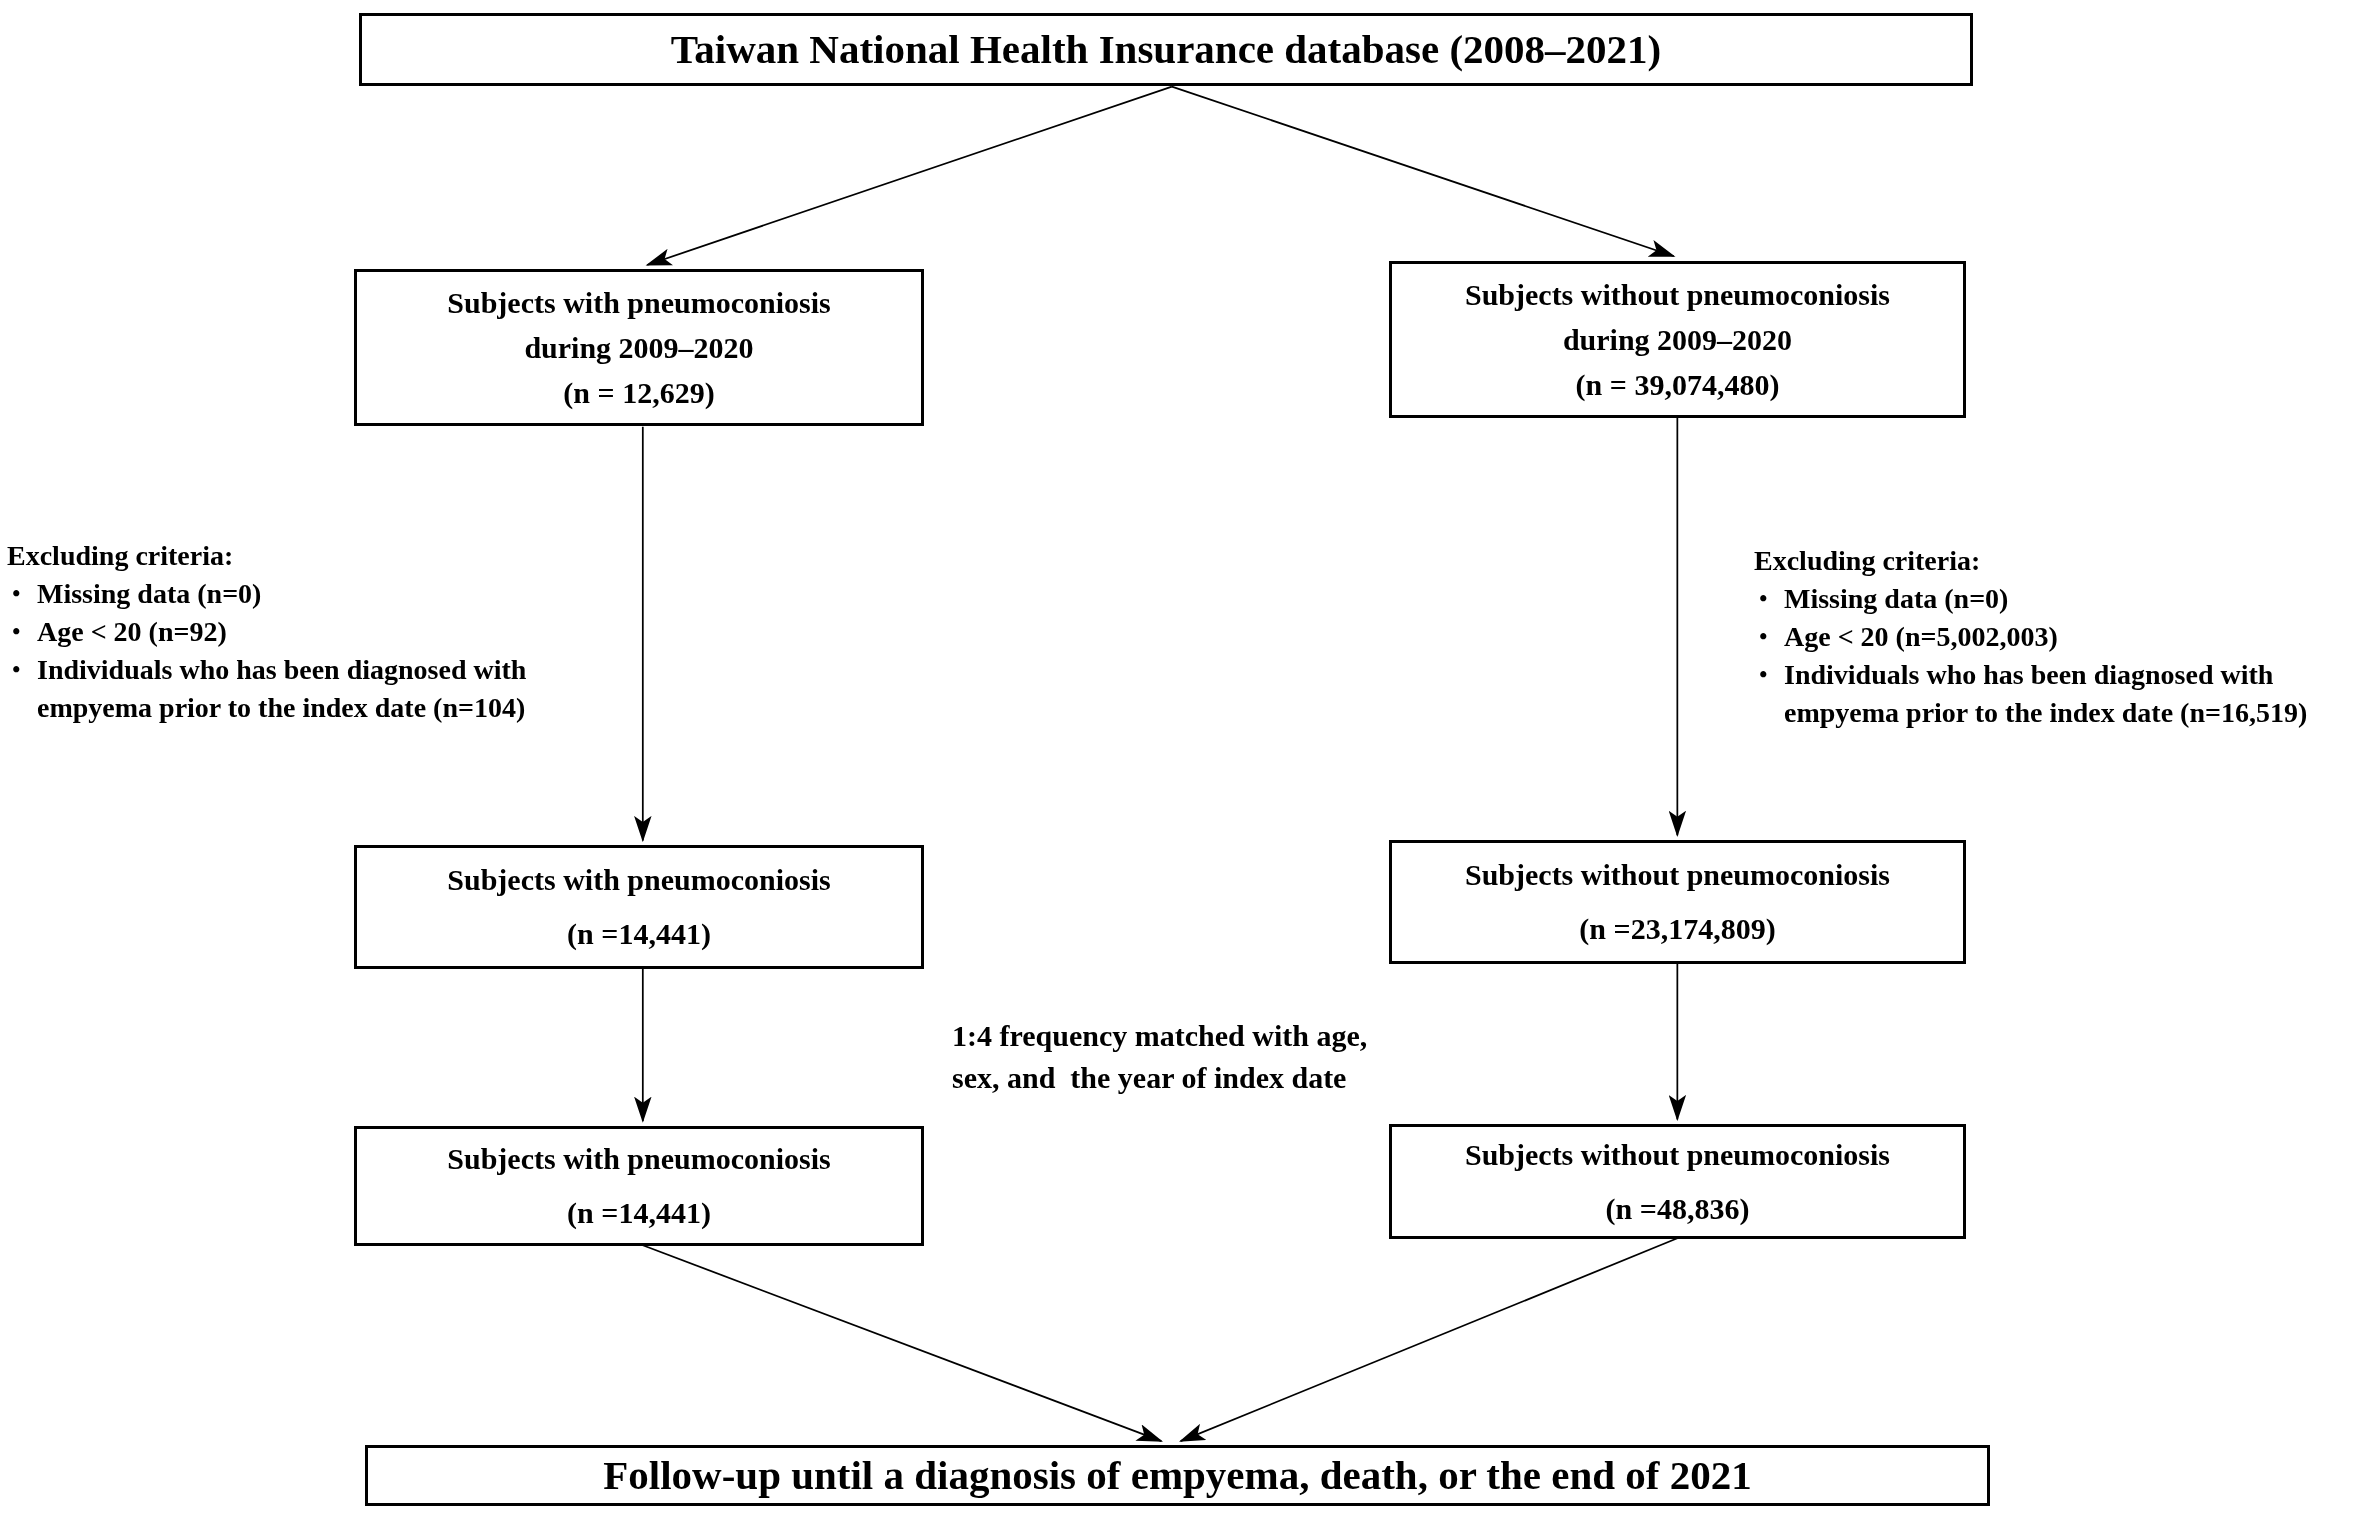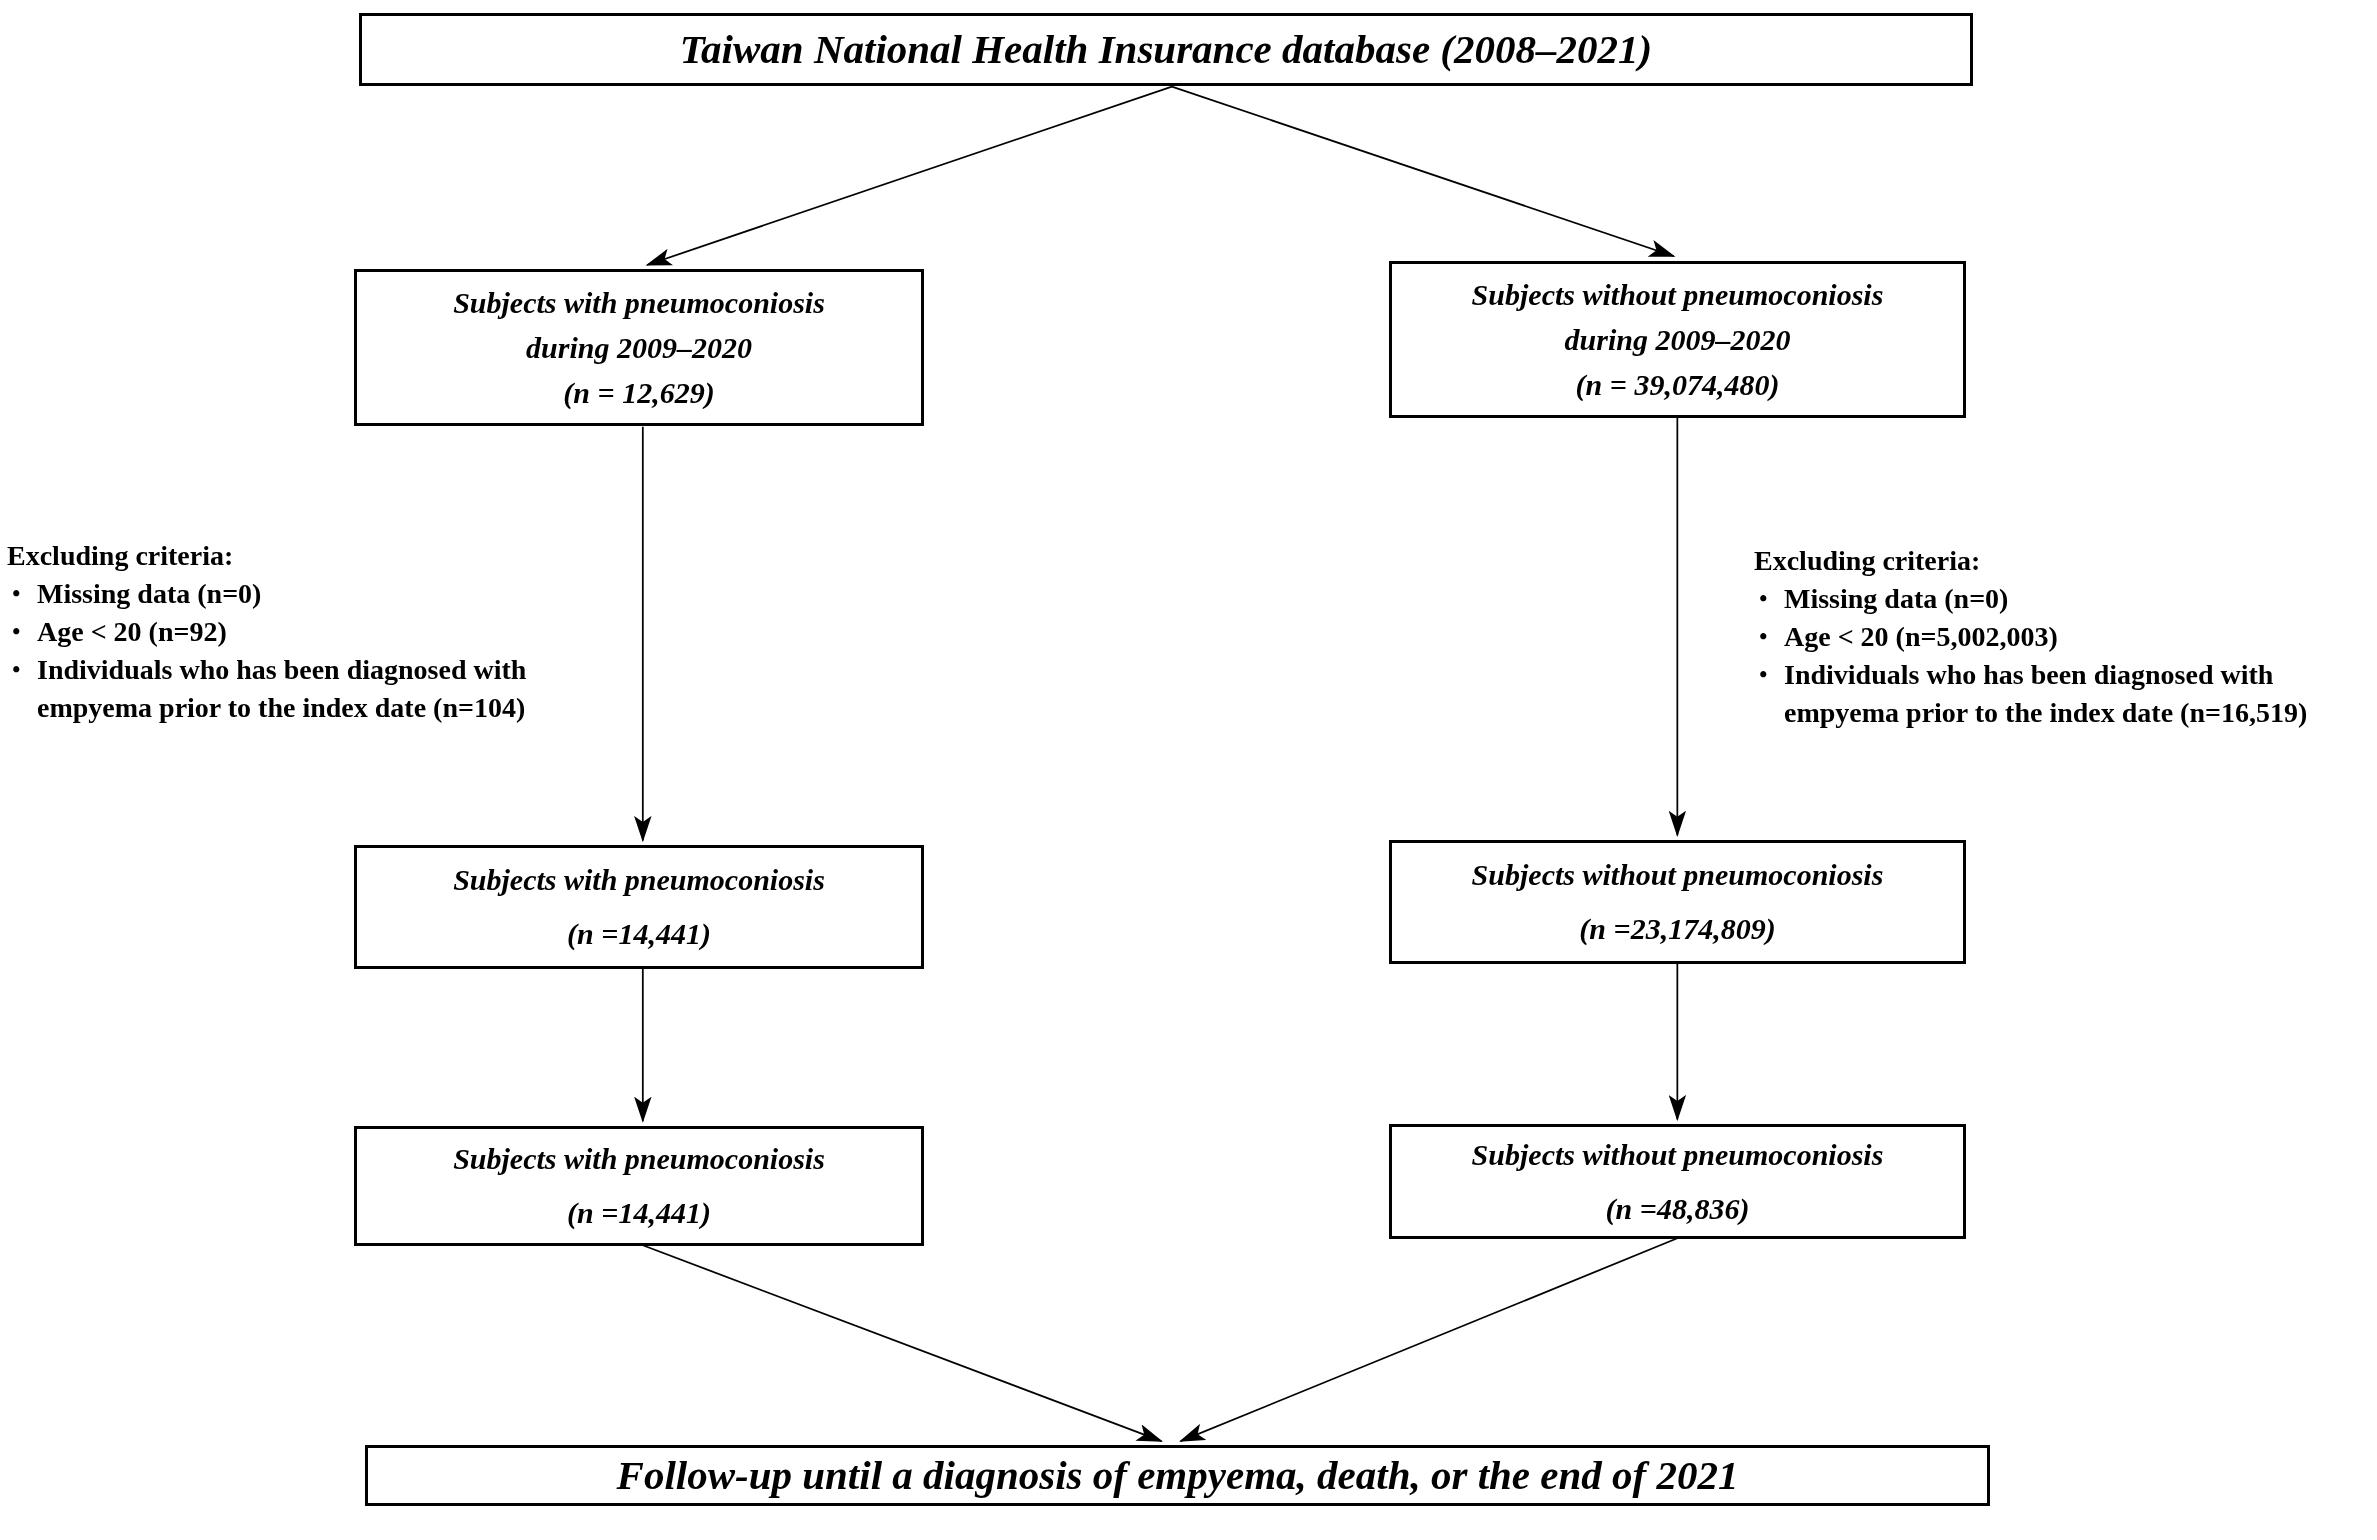--- a/index.html
+++ b/index.html
@@ -22,21 +22,20 @@
   .box {
     position: absolute;
     box-sizing: border-box;
     border: 3.5px solid #000000;
     background: #ffffff;
     display: flex;
     flex-direction: column;
     align-items: center;
     justify-content: center;
     text-align: left;
-    font-style: italic;
   }
   .banner { font-size: 41px; line-height: 49px; }
   .node   { font-size: 30px; }
   .node .line { line-height: 45px; white-space: pre-wrap; }
   .node.two .line { line-height: 54px; }
   .top-box    { left: 359px;  top: 13px;   width: 1614px; height: 73px; }
   .b1l        { left: 354px;  top: 269px;  width: 570px;  height: 157px; }
   .b1r        { left: 1389px; top: 261px;  width: 577px;  height: 157px; }
   .b2l        { left: 354px;  top: 845px;  width: 570px;  height: 124px; }
   .b2r        { left: 1389px; top: 840px;  width: 577px;  height: 124px; }
@@ -142,20 +141,24 @@
   <div class="box b2l node two">
     <div class="line">Subjects with pneumoconiosis</div>
     <div class="line">(n =14,441)</div>
   </div>
 
   <div class="box b2r node two">
     <div class="line">Subjects without pneumoconiosis</div>
     <div class="line">(n =23,174,809)</div>
   </div>
 
+  <div class="note">
+    <div class="note-line">1:4 frequency matched with age,</div>
+    <div class="note-line">sex, and  the year of index date</div>
+  </div>
 
   <div class="box b3l node two">
     <div class="line">Subjects with pneumoconiosis</div>
     <div class="line">(n =14,441)</div>
   </div>
 
   <div class="box b3r node two">
     <div class="line">Subjects without pneumoconiosis</div>
     <div class="line">(n =48,836)</div>
   </div>

